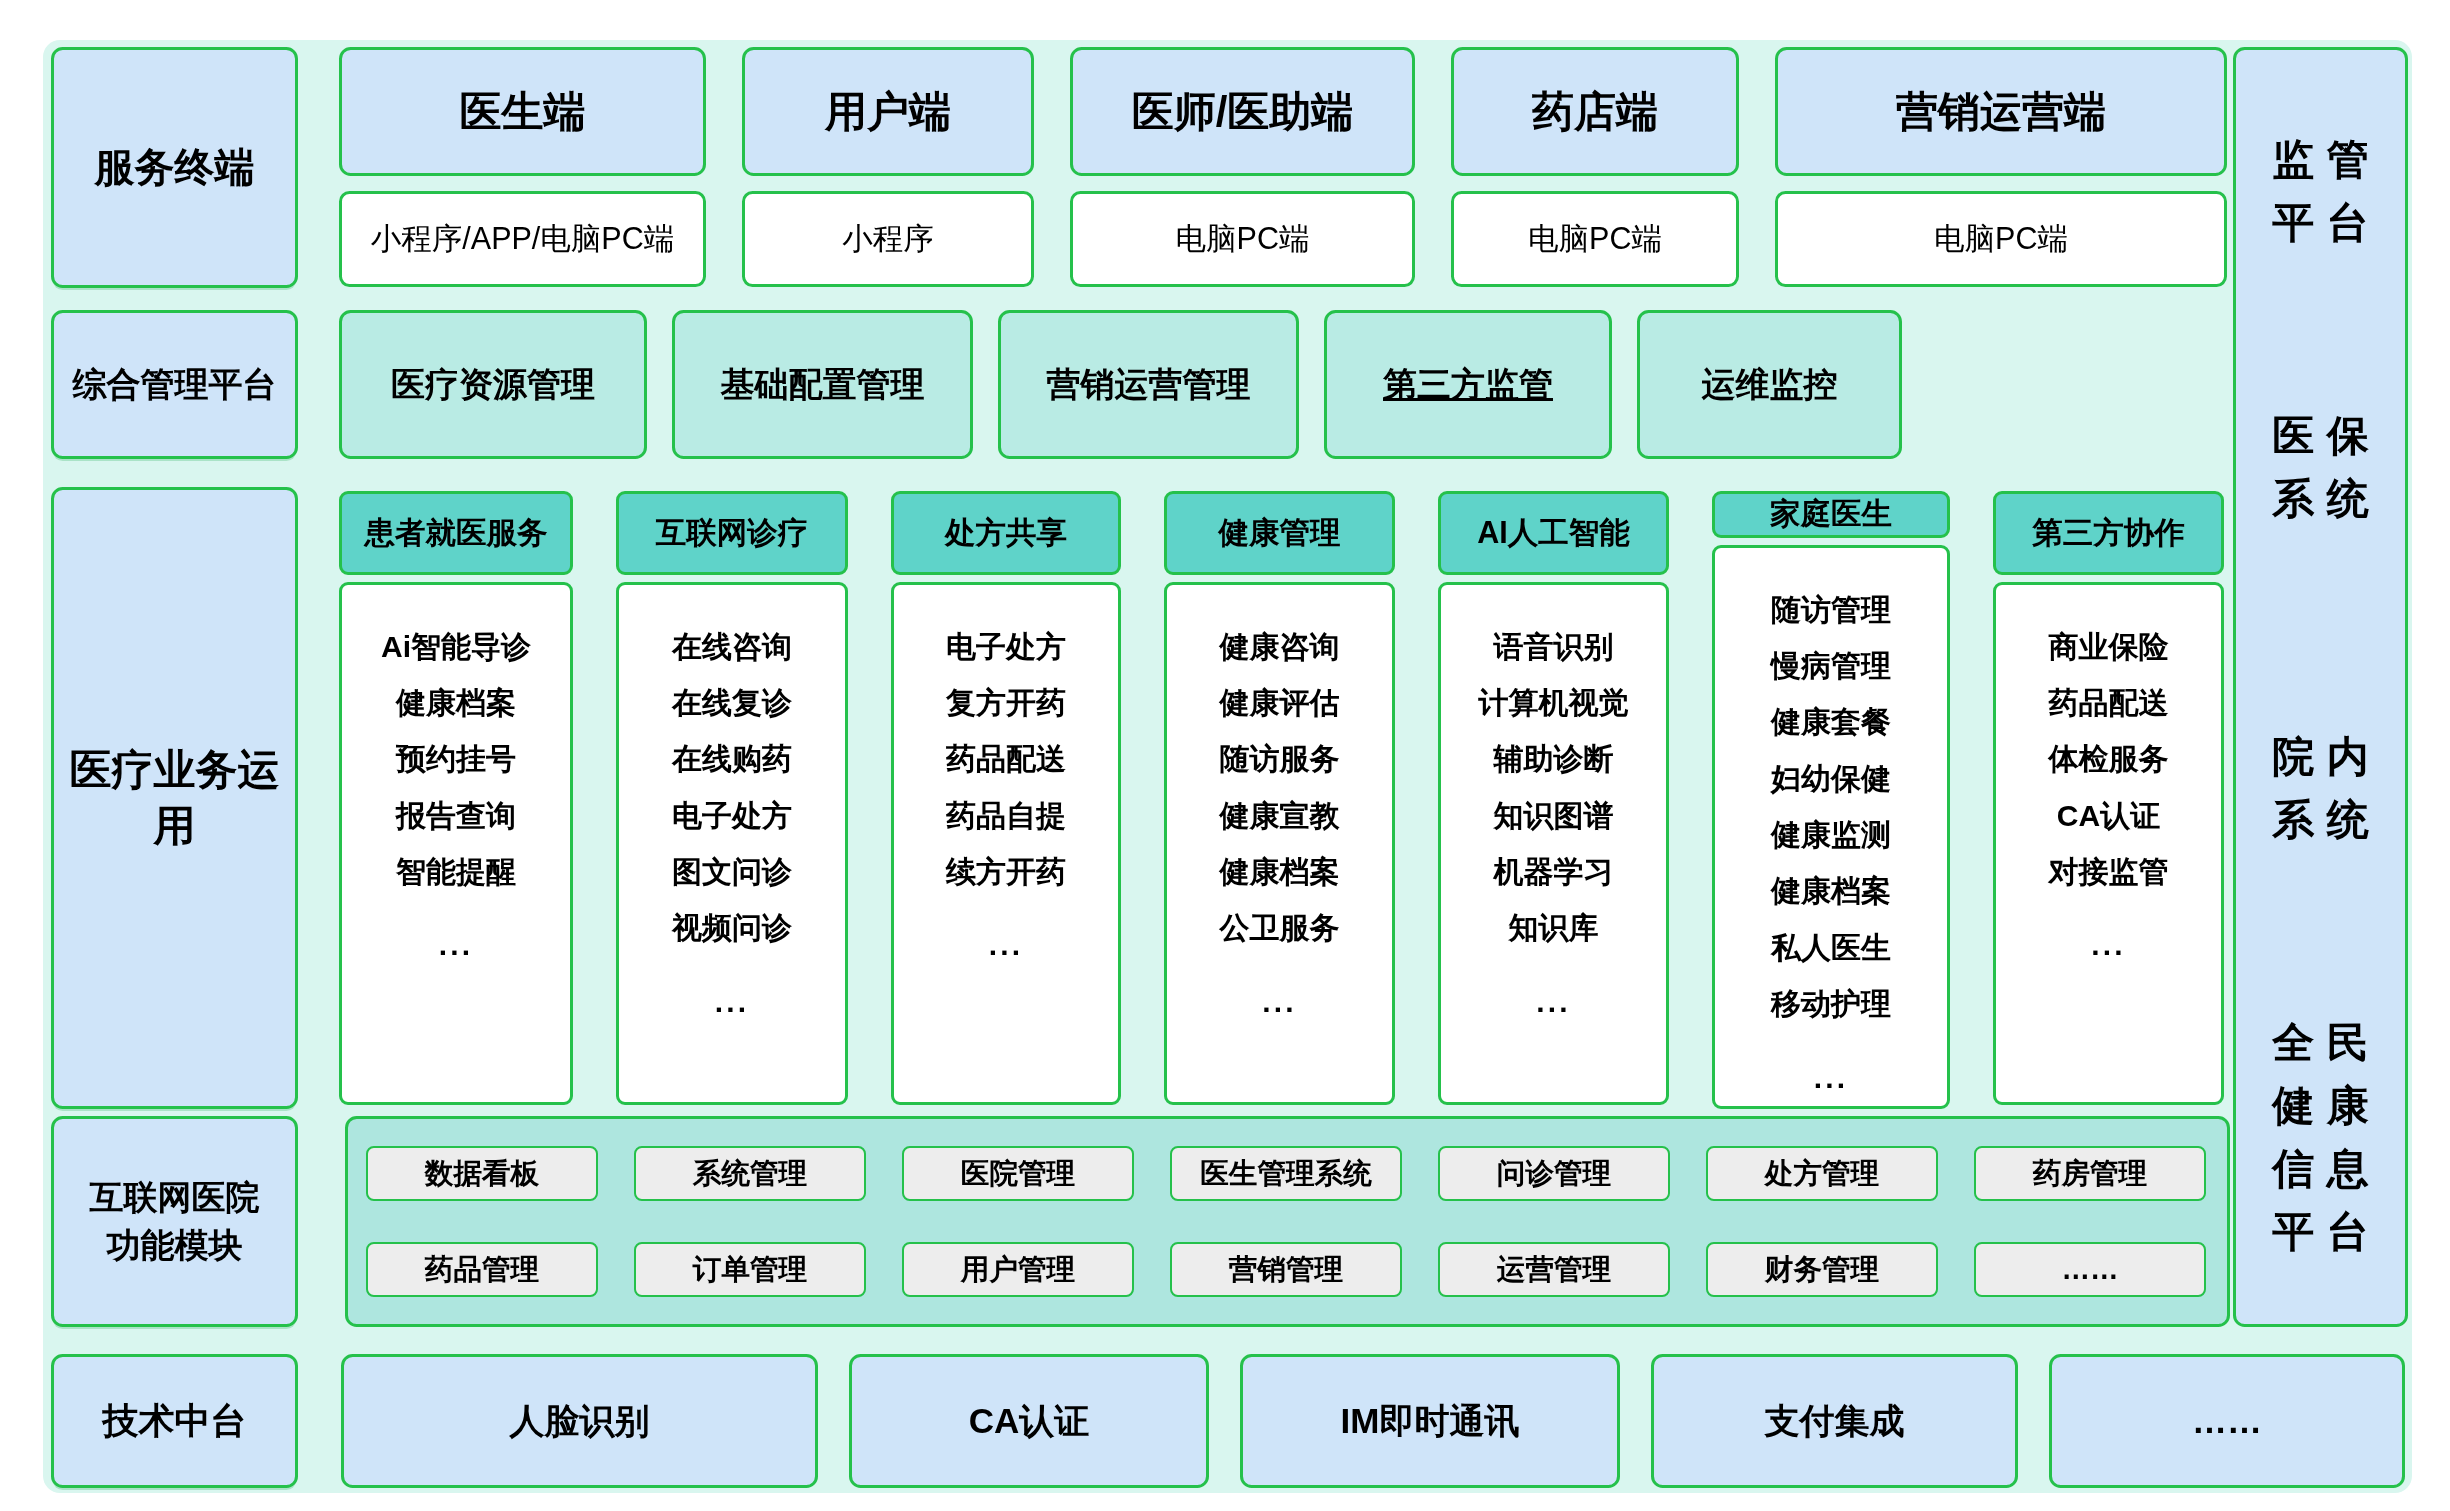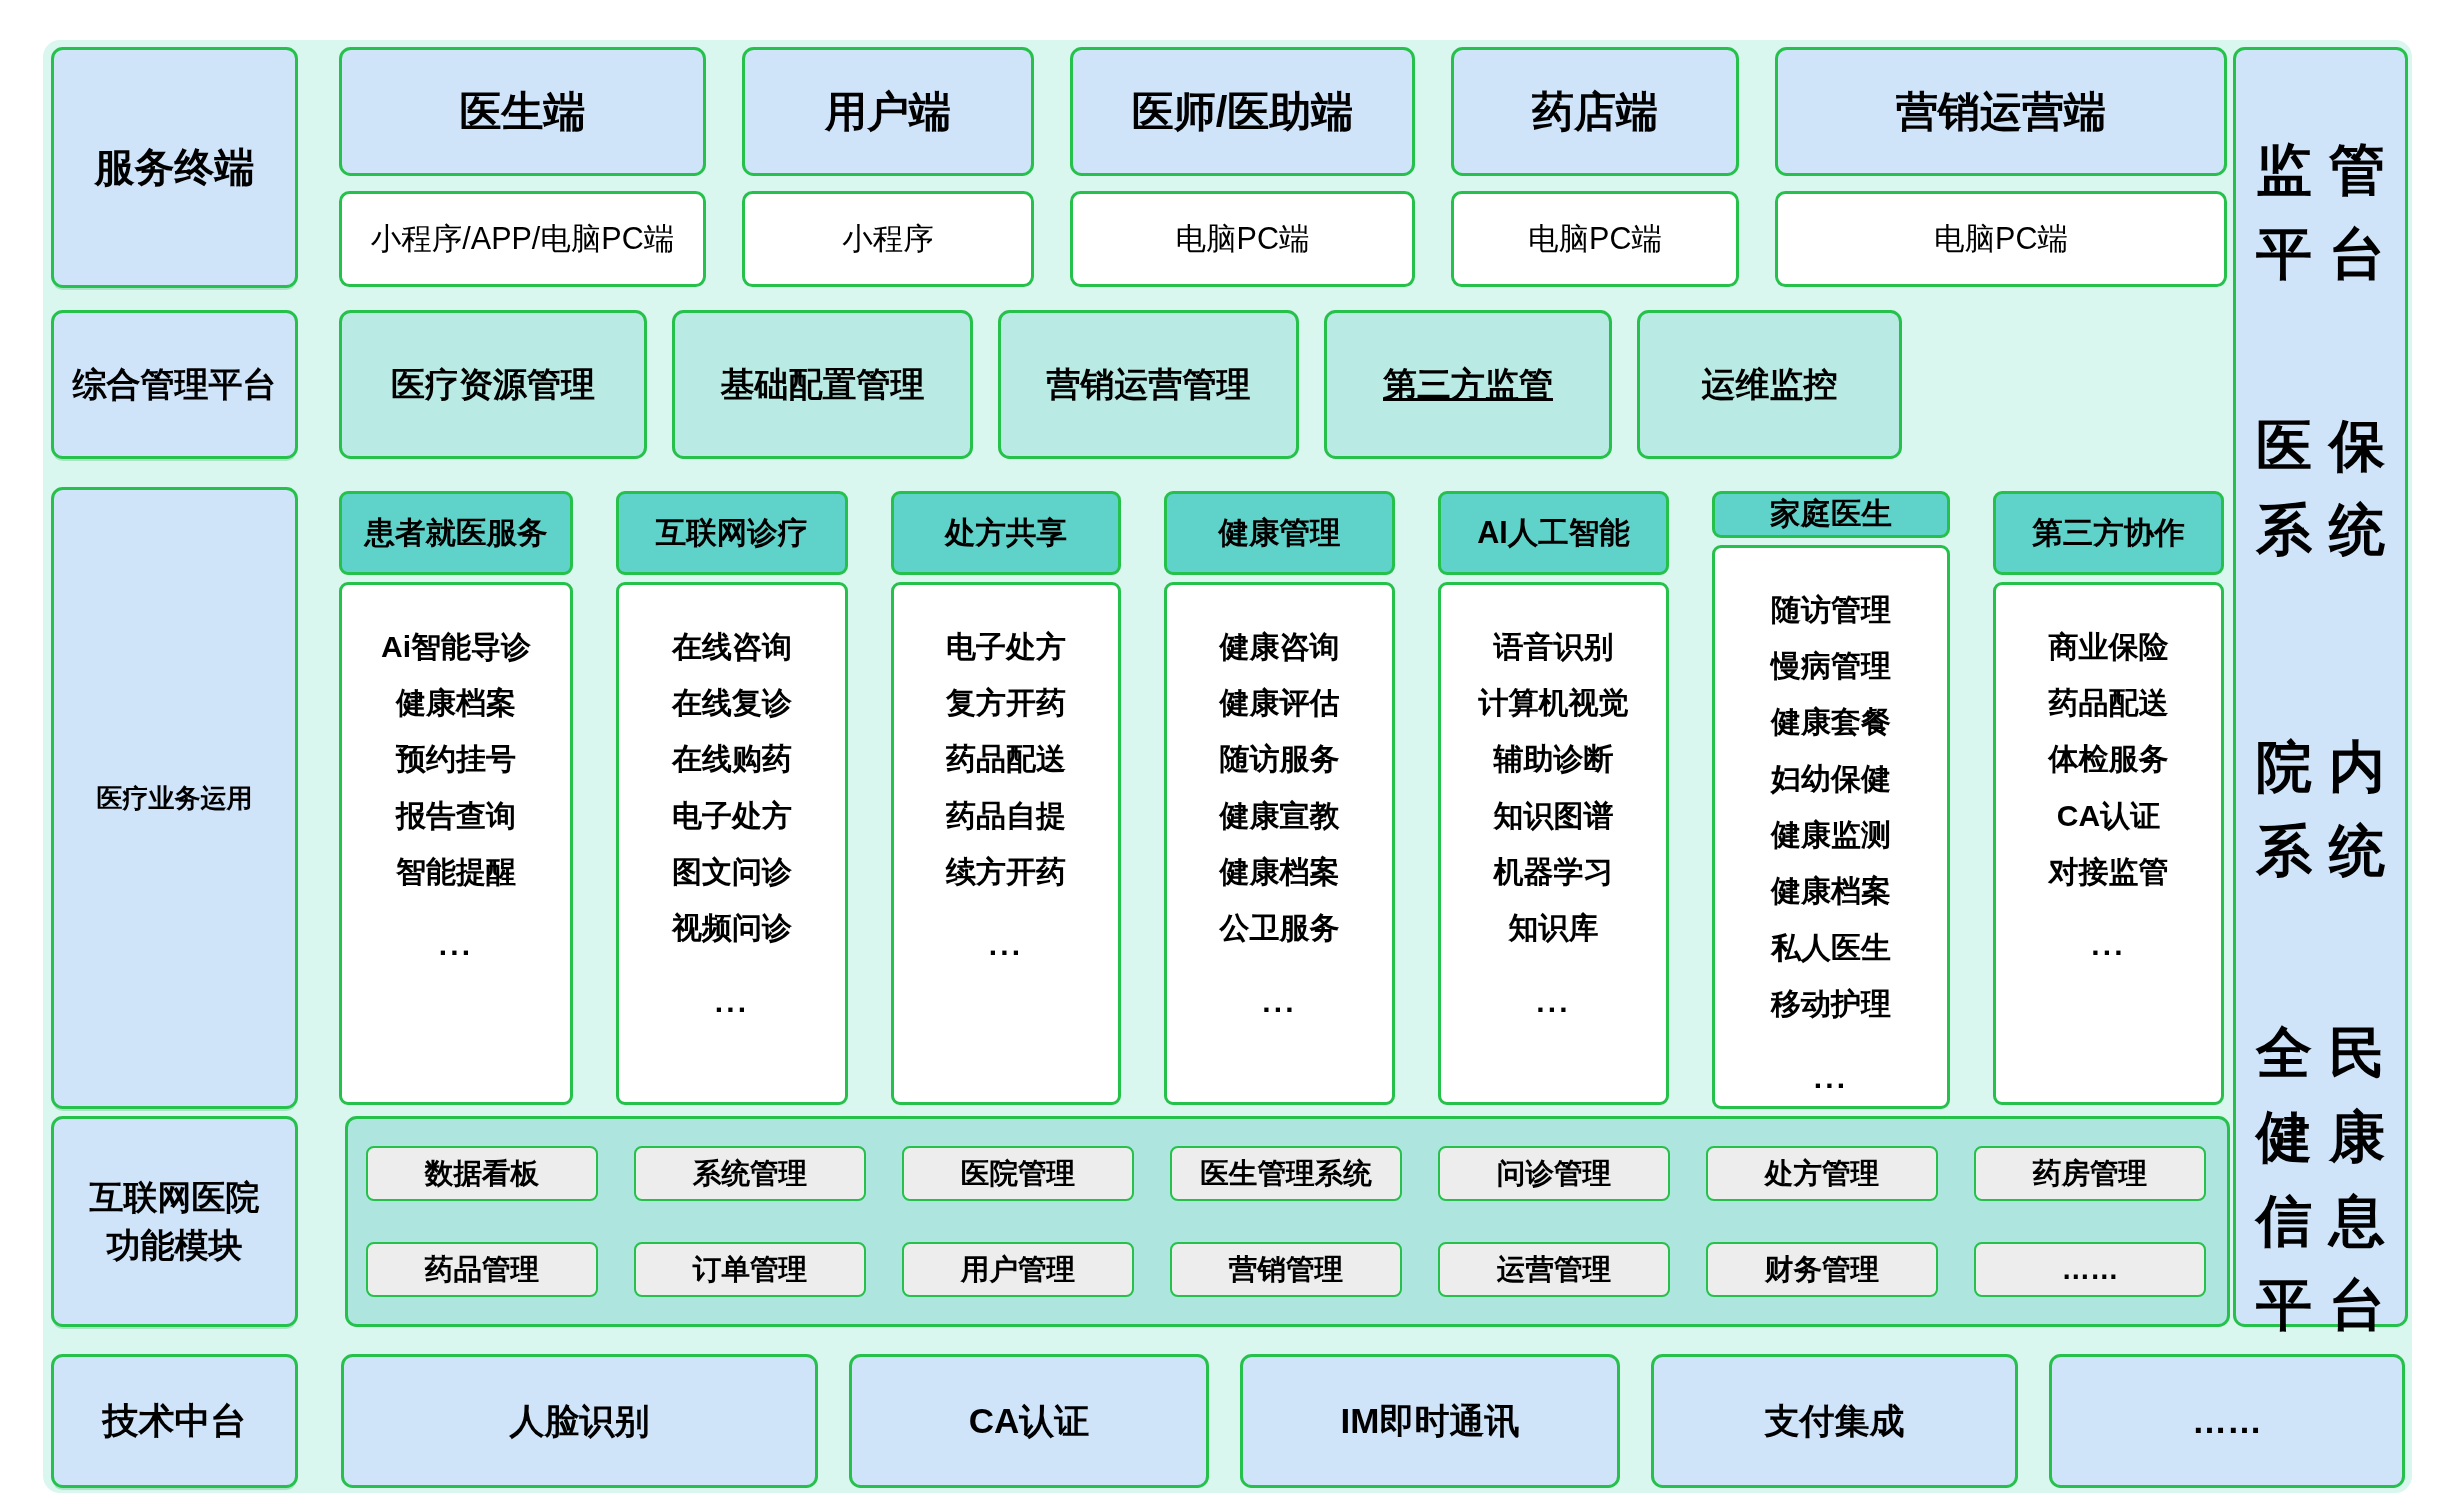--- a/index.html
+++ b/index.html
@@ -40,36 +40,36 @@
        border-radius:7.8px;background:var(--grey);display:flex;align-items:center;
        justify-content:center;font-size:28.6px;font-weight:700;}
   .techbox{box-sizing:border-box;border:3.2px solid var(--border);border-radius:11.7px;
        height:134px;display:flex;align-items:center;justify-content:center;
        font-size:35px;font-weight:700;background:var(--blue);}
   .label-text{padding:0 6.5px;}
   .two-line{line-height:1.4;}
   #right-col{position:absolute;left:2233px;top:47px;width:175px;height:1280px;
        box-sizing:border-box;border:3.2px solid var(--border);border-radius:11.7px;
        background:var(--blue);}
-  .vgroup{position:absolute;left:0;width:100%;text-align:center;font-size:56px;
+  .vgroup{position:absolute;left:0;width:100%;text-align:center;font-size:42px;
        font-weight:600;line-height:1.5;}
   .vline{letter-spacing:.3em;text-indent:.3em;white-space:nowrap;}
 </style>
 </head>
 <body>
 
 <div class="canvas"></div>
 
 <div class="box blue" style="left:51px;top:47px;width:247px;height:241px;font-size:40px;">
   <span class="label-text">服务终端</span>
 </div>
 <div class="box blue" style="left:51px;top:310px;width:247px;height:149px;font-size:34px;">
   <span class="label-text">综合管理平台</span>
 </div>
-<div class="box blue" style="left:51px;top:487px;width:247px;height:622px;font-size:26px;">
+<div class="box blue" style="left:51px;top:487px;width:247px;height:622px;font-size:42px;">
   <span class="label-text">医疗业务运用</span>
 </div>
 <div class="box blue two-line" style="left:51px;top:1116px;width:247px;height:211px;font-size:34px;">
   <span class="label-text">
     <div>互联网医院</div>
     <div>功能模块</div>
   </span>
 </div>
 <div class="box blue" style="left:51px;top:1354px;width:247px;height:134px;font-size:36px;">
   <span class="label-text">技术中台</span>

